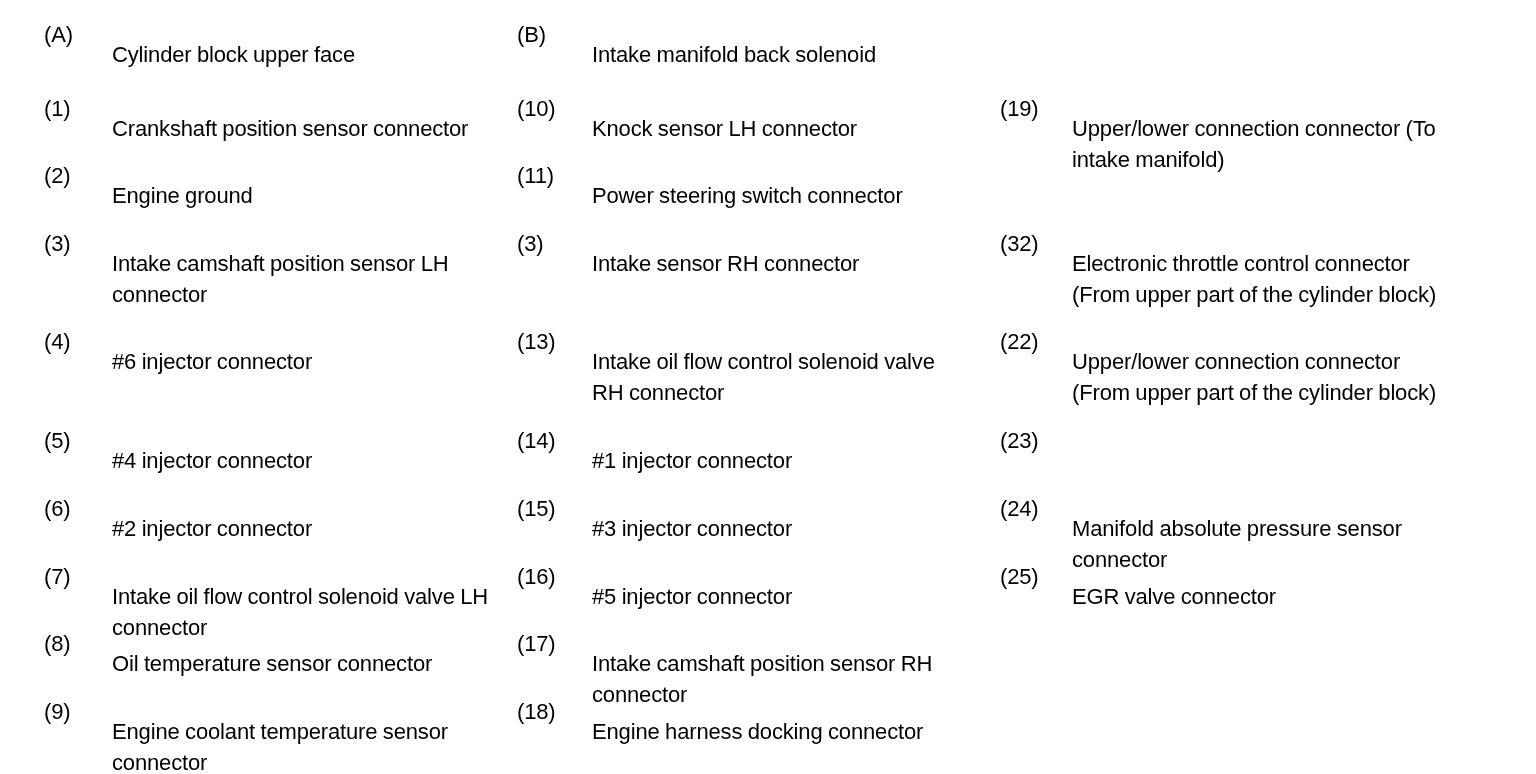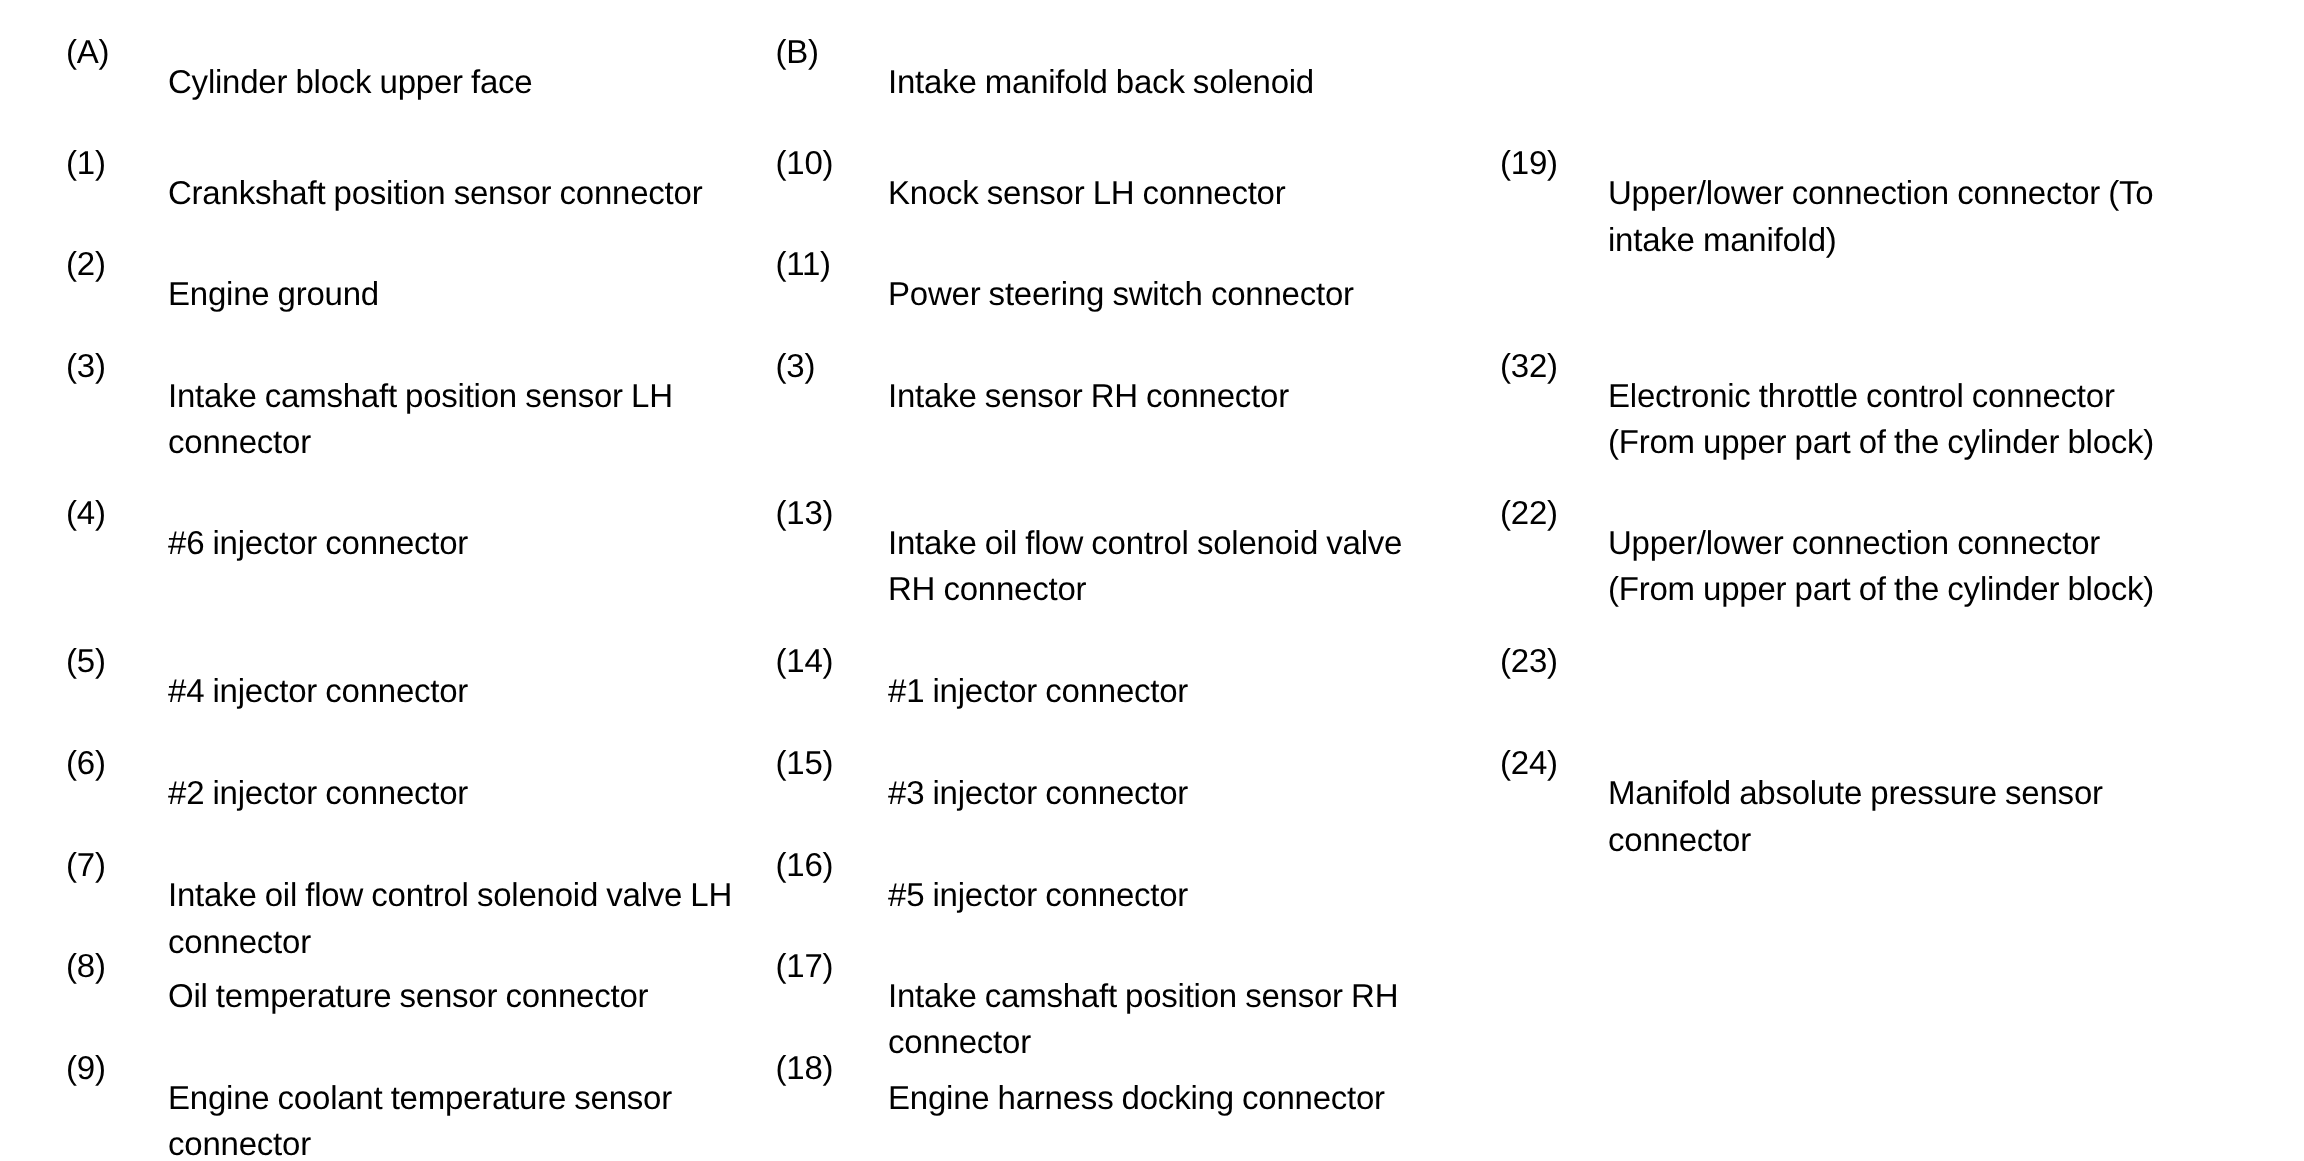--- a/index.html
+++ b/index.html
@@ -220,16 +220,20 @@
 
     <div class="legend-entry row-slot-5">
       <span class="entry-ref">(23)</span>
     </div>
 
     <div class="legend-entry row-slot-6">
       <span class="entry-ref">(24)</span>
       <span class="entry-text">Manifold absolute pressure sensor connector</span>
     </div>
 
+    <div class="legend-entry row-slot-7">
+      <span class="entry-ref">(25)</span>
+      <span class="entry-text">EGR valve connector</span>
+    </div>
 
   </div>
 
 </div>
 
 </body></html>

